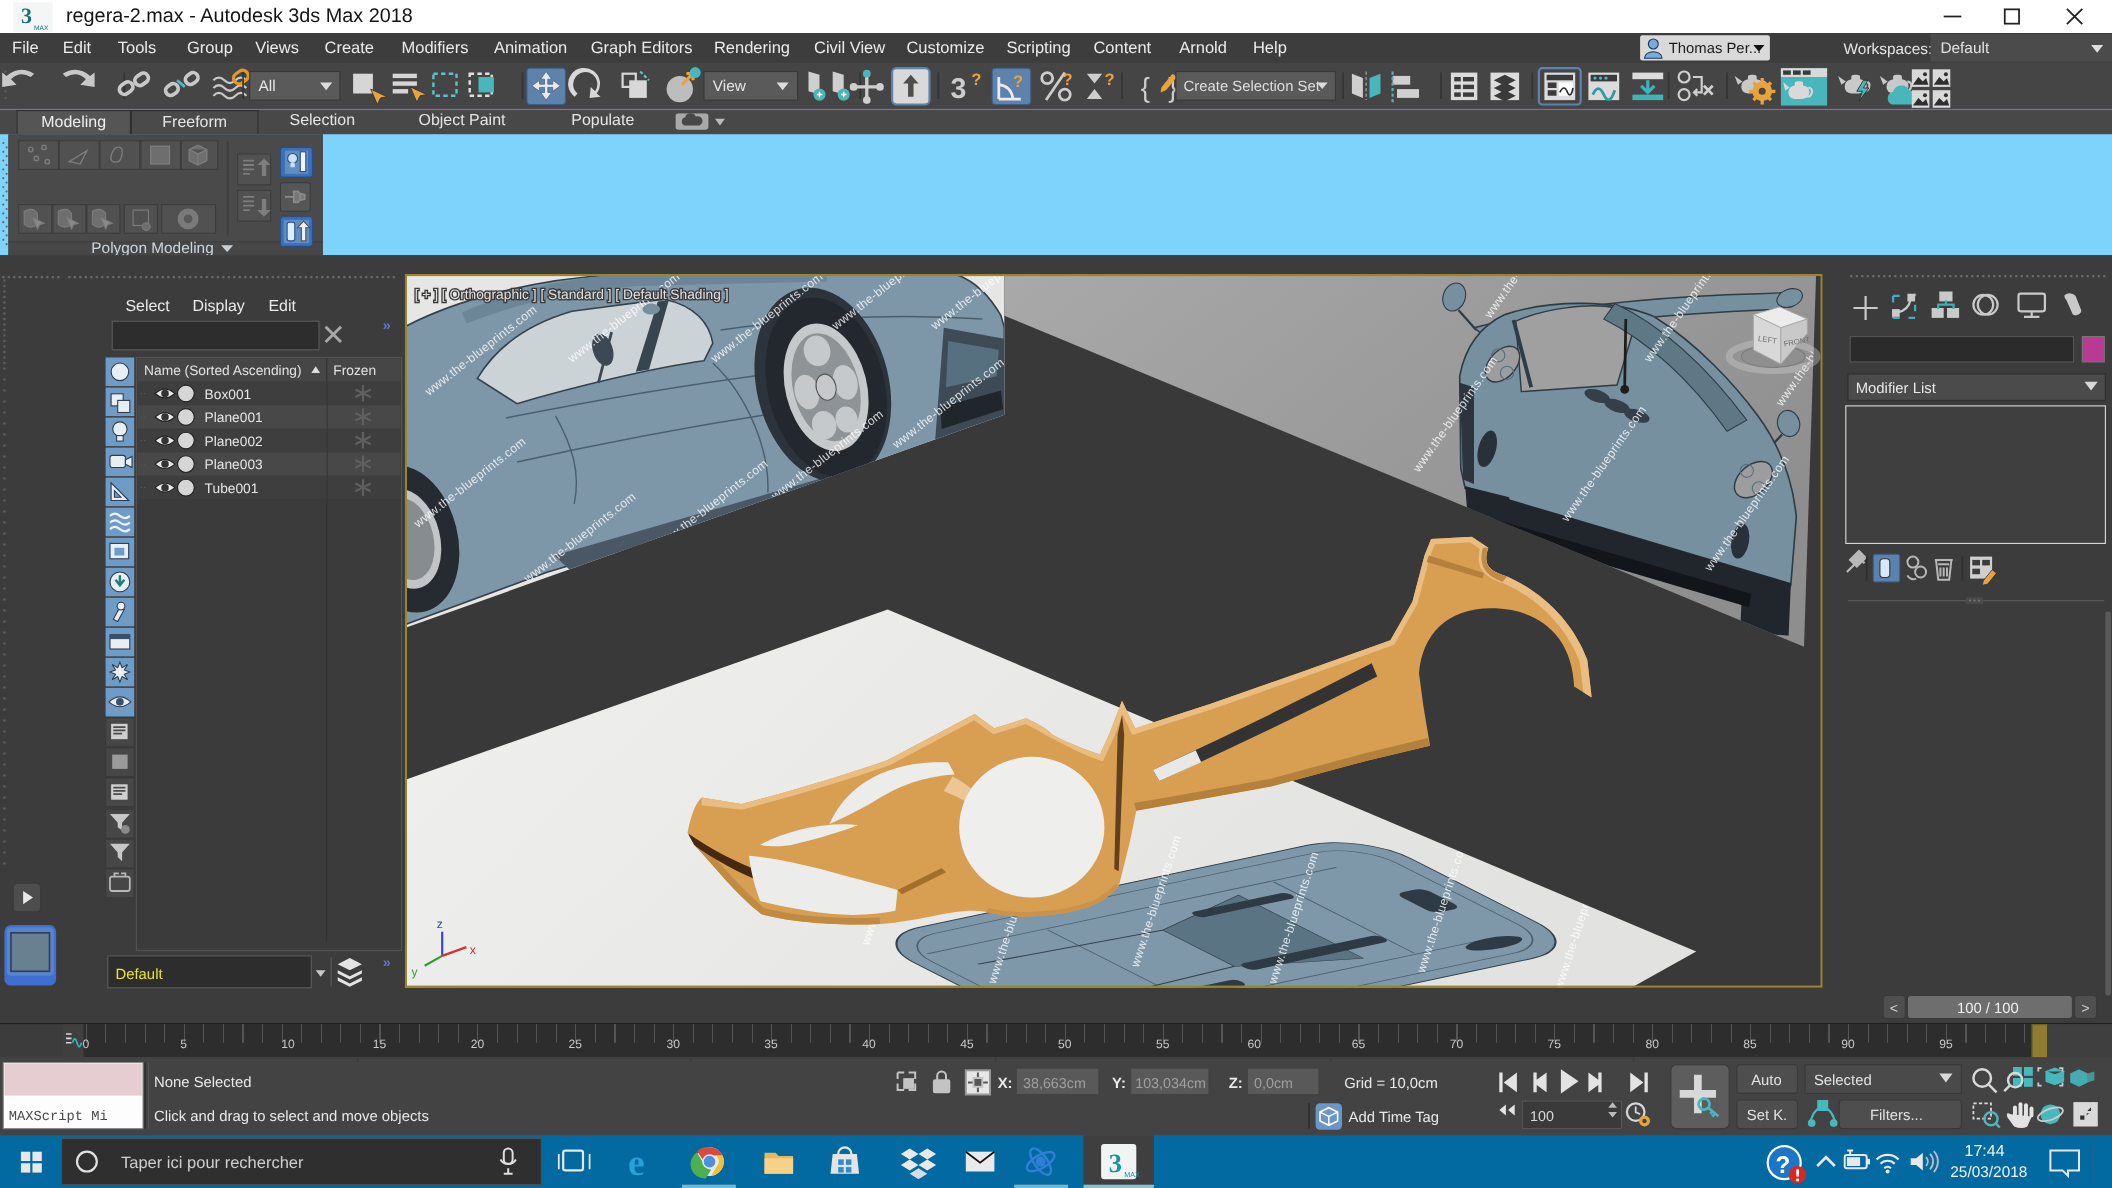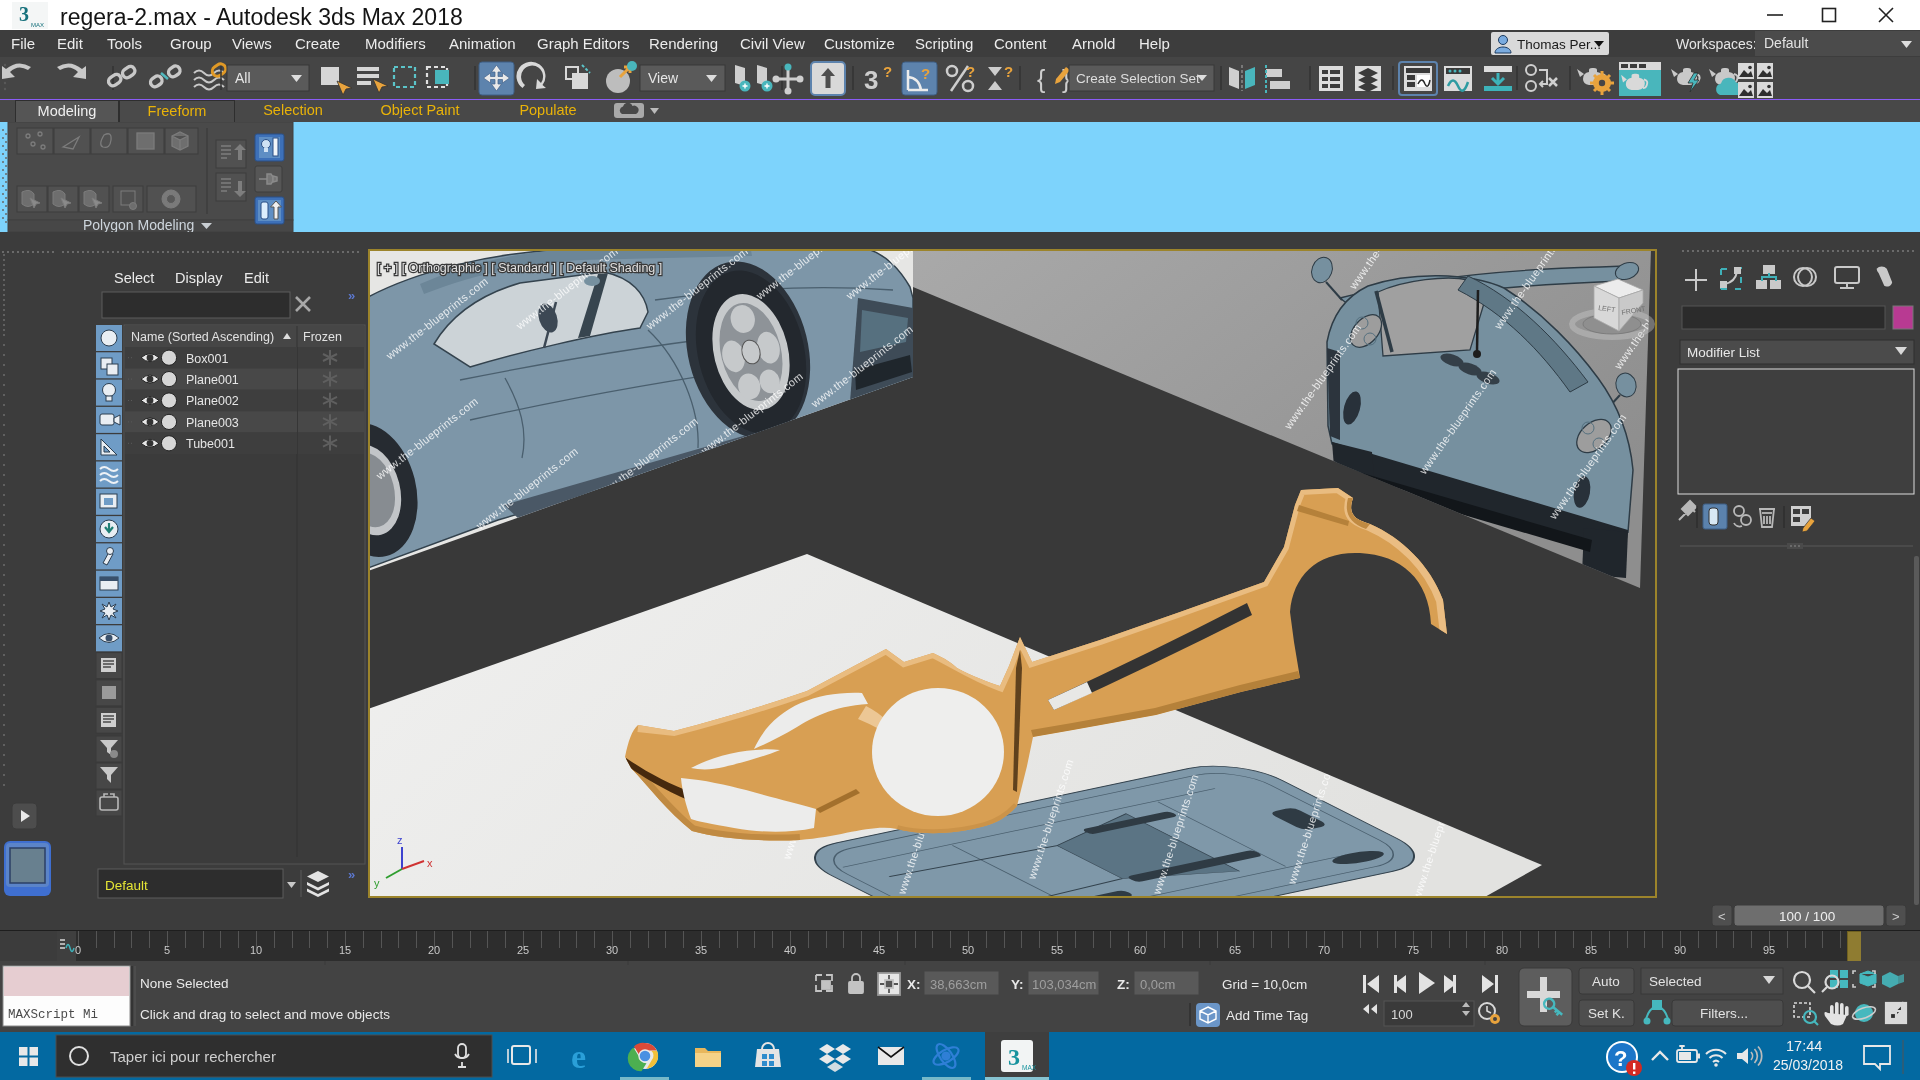--- a/index.html
+++ b/index.html
@@ -3,35 +3,35 @@
 <meta charset="utf-8">
 <style>
   html,body{margin:0;padding:0;width:1920px;height:1080px;overflow:hidden;background:#3c3c3c;font-family:"Liberation Sans",sans-serif;}
   .abs{position:absolute;}
   #titlebar{left:0;top:0;width:1920px;height:30px;background:#ffffff;}
   #menubar{left:0;top:30px;width:1920px;height:27px;background:#3d3d3d;}
   .menuitem{position:absolute;top:5px;color:#ececec;font-size:15px;}
   #toolbar{left:0;top:57px;width:1920px;height:42px;background:#454545;border-bottom:4px solid #8b5cf6;}
   #ribbontabs{left:0;top:100px;width:1920px;height:22px;background:#484848;}
   #ribbonbody{left:0;top:122px;width:1920px;height:110px;background:#7dd3fc;}
-  .rtab{position:absolute;top:0;height:21px;line-height:21px;text-align:center;color:#eab308;font-size:14.5px;}
+  .rtab{position:absolute;top:0;height:21px;line-height:21px;text-align:center;color:#e5e5e5;font-size:14.5px;}
   #mainarea{left:0;top:232px;width:1920px;height:729px;background:#3c3c3c;}
   #statusbar{left:0;top:961px;width:1920px;height:71px;background:#434343;}
   #taskbar{left:0;top:1032px;width:1920px;height:48px;background:#0369a1;}
 </style>
 </head>
 <body>
 
 <div class="abs" id="titlebar">
   <svg class="abs" style="left:12px;top:2px" width="36" height="27">
     <rect x="0" y="0" width="36" height="27" fill="#f4f6f6"></rect>
     <text x="7" y="19" font-size="20" font-weight="bold" fill="#16717c" font-family="Liberation Serif">3</text>
     <text x="19" y="25" font-size="6" fill="#16717c" font-family="Liberation Sans">MAX</text>
   </svg>
-  <div class="abs" style="left:60px;top:4px;font-size:23px;color:#141414;">regera-2.max - Autodesk 3ds Max 2018</div>
+  <div class="abs" style="left:60px;top:4px;font-size:18px;color:#141414;">regera-2.max - Autodesk 3ds Max 2018</div>
   <svg class="abs" style="left:1750px;top:0" width="170" height="30">
     <line x1="17" y1="15" x2="33" y2="15" stroke="#222" stroke-width="1.6"></line>
     <rect x="72.5" y="8.5" width="13" height="13" fill="none" stroke="#222" stroke-width="1.6"></rect>
     <path d="M129 8 L143 22 M143 8 L129 22" stroke="#222" stroke-width="1.6"></path>
   </svg>
 </div>
 
 <div class="abs" id="menubar">
   <div class="menuitem" style="left:11px">File</div>
   <div class="menuitem" style="left:57px">Edit</div>
@@ -1032,21 +1032,21 @@
           <line x1="3" y1="17" x2="8" y2="17"></line>
         </g>
         <path d="M 9,17 q2,-7 4,0 t4,0" stroke="#3fb0b8" stroke-width="1.5" fill="none"></path>
       </svg>
 </div>
 <div class="abs" style="left:76px;top:699px;width:1785px;height:30px;background:#2d2d2d">
   <div class="abs" style="left:2px;top:0;width:1781px;height:17px;background:repeating-linear-gradient(90deg,#555 0 1px,transparent 1px 17.8px)"></div>
   <div id="tlnums" style="position:absolute;top:13px;left:0;width:100%;height:16px;font-size:11px;color:#c9c9c9;">
     <span class="abs" style="left:-10px;width:24px;text-align:center">0</span>
     <span class="abs" style="left:79px;width:24px;text-align:center">5</span>
-    <span class="abs" style="left:168px;width:24px;text-align:center">10</span>
+    <span class="abs" style="left:168px;width:24px;text-align:right">10</span>
     <span class="abs" style="left:257px;width:24px;text-align:center">15</span>
     <span class="abs" style="left:346px;width:24px;text-align:center">20</span>
     <span class="abs" style="left:435px;width:24px;text-align:center">25</span>
     <span class="abs" style="left:524px;width:24px;text-align:center">30</span>
     <span class="abs" style="left:613px;width:24px;text-align:center">35</span>
     <span class="abs" style="left:702px;width:24px;text-align:center">40</span>
     <span class="abs" style="left:791px;width:24px;text-align:center">45</span>
     <span class="abs" style="left:880px;width:24px;text-align:center">50</span>
     <span class="abs" style="left:969px;width:24px;text-align:center">55</span>
     <span class="abs" style="left:1058px;width:24px;text-align:left">60</span>

